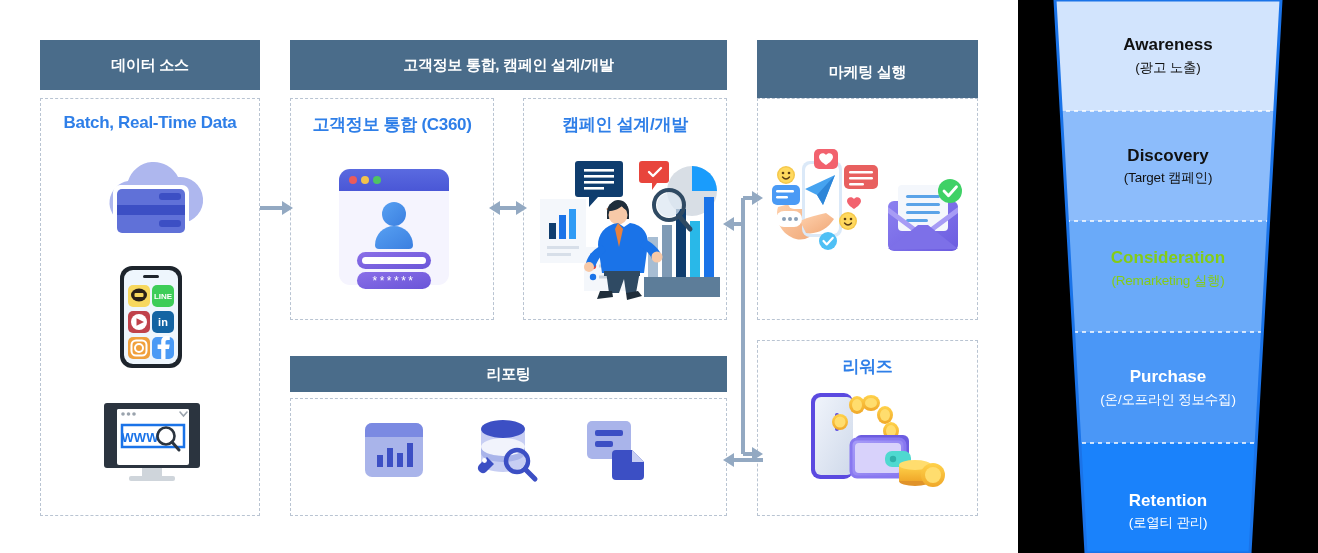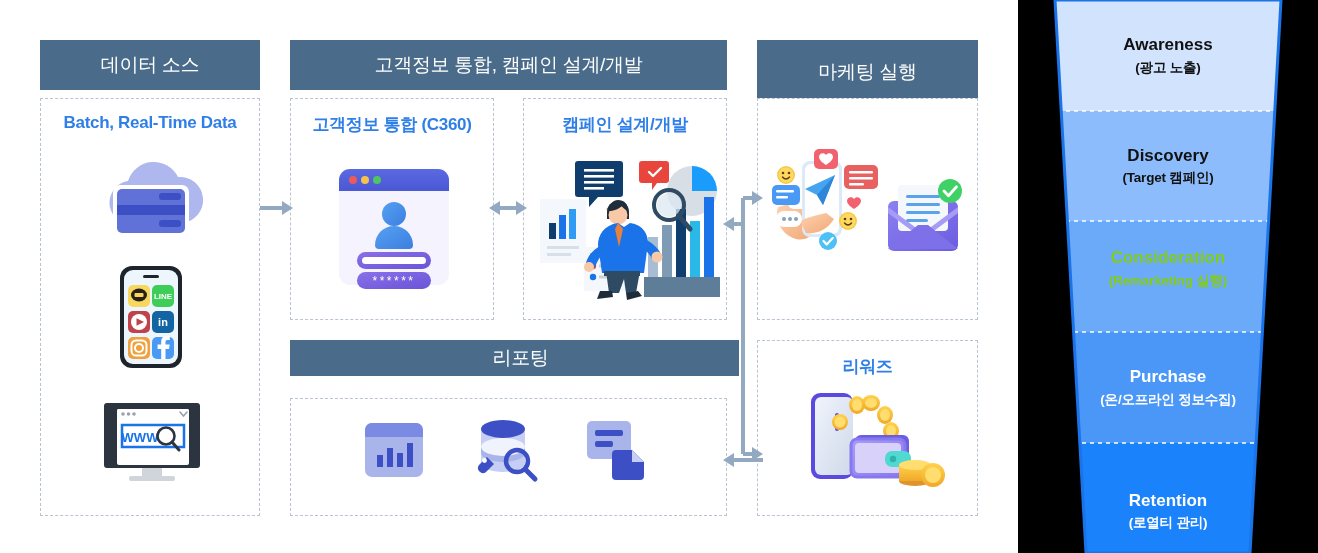--- a/index.html
+++ b/index.html
@@ -15,22 +15,22 @@
   
   #diagram{
     position:absolute;left:0;top:0;width:1018px;height:553px;
     background:#ffffff;
   }
 
   .hdr{
     position:absolute;
     background:#4a6c8a;
     color:#ffffff;
-    font-weight:normal;
-    font-size:19px;
+    font-weight:bold;
+    font-size:15px;
     display:flex;align-items:center;justify-content:center;
     letter-spacing:-0.3px;
   }
 
   .panel{
     position:absolute;
     border:1px dashed #b9c4d2;
     background:#ffffff;
     box-sizing:border-box;
   }
@@ -58,21 +58,21 @@
     overflow:hidden;
   }
   .fstage{
     position:absolute;
     left:0;width:300px;
     display:flex;flex-direction:column;
     align-items:center;justify-content:center;
     box-sizing:border-box;
   }
   .fstage .ftitle{font-weight:bold;font-size:17px;line-height:1.25;}
-  .fstage .fsub{font-size:13.5px;line-height:1.35;margin-top:3px;letter-spacing:-0.2px;font-weight:bold;}
+  .fstage .fsub{font-size:13.5px;line-height:1.35;margin-top:3px;letter-spacing:-0.2px;}
 
   svg{display:block;overflow:visible;}
 </style>
 </head>
 <body>
 
 <div id="root">
 
   <div id="diagram">
 
@@ -230,21 +230,21 @@
           <path d="M68 138 l12 0 l1 6 l-16 2 z" fill="#1f2d3a"></path>
           <path d="M94 140 l12 -2 l4 5 l-15 4 z" fill="#1f2d3a"></path>
 
           <circle cx="137" cy="52" r="15" fill="none" stroke="#2f4a63" stroke-width="4"></circle>
           <circle cx="137" cy="52" r="12" fill="#dce7f2" opacity="0.75"></circle>
           <line x1="147" y1="63" x2="158" y2="76" stroke="#2f4a63" stroke-width="5" stroke-linecap="round"></line>
         </svg>
       </div>
     </div>
 
-    <div class="hdr" style="left:290px;top:340px;width:437px;height:36px;padding-left:12px;">리포팅</div>
+    <div class="hdr" style="left:290px;top:356px;width:437px;height:36px;">리포팅</div>
 
     <div class="panel" style="left:290px;top:398px;width:437px;height:118px;">
       <div class="art" style="left:72px;top:20px;">
         <svg width="62" height="62" viewBox="0 0 62 62">
           <rect x="2" y="4" width="58" height="54" rx="7" fill="#a9b4ea"></rect>
           <path d="M2 11 a7 7 0 0 1 7 -7 h44 a7 7 0 0 1 7 7 v7 h-58 z" fill="#7b8ae2"></path>
           <rect x="14" y="36" width="6" height="12" fill="#3c4fc4"></rect>
           <rect x="24" y="29" width="6" height="19" fill="#3c4fc4"></rect>
           <rect x="34" y="34" width="6" height="14" fill="#3c4fc4"></rect>
           <rect x="44" y="24" width="6" height="24" fill="#3c4fc4"></rect>

